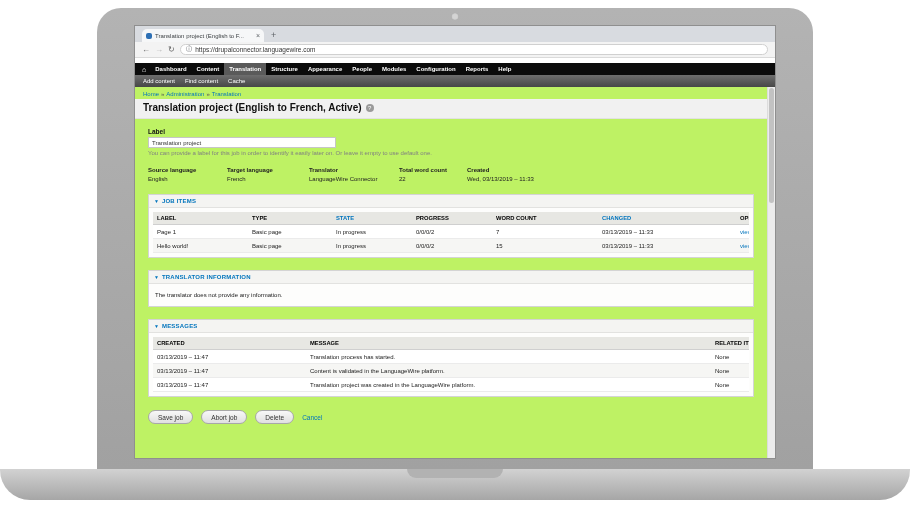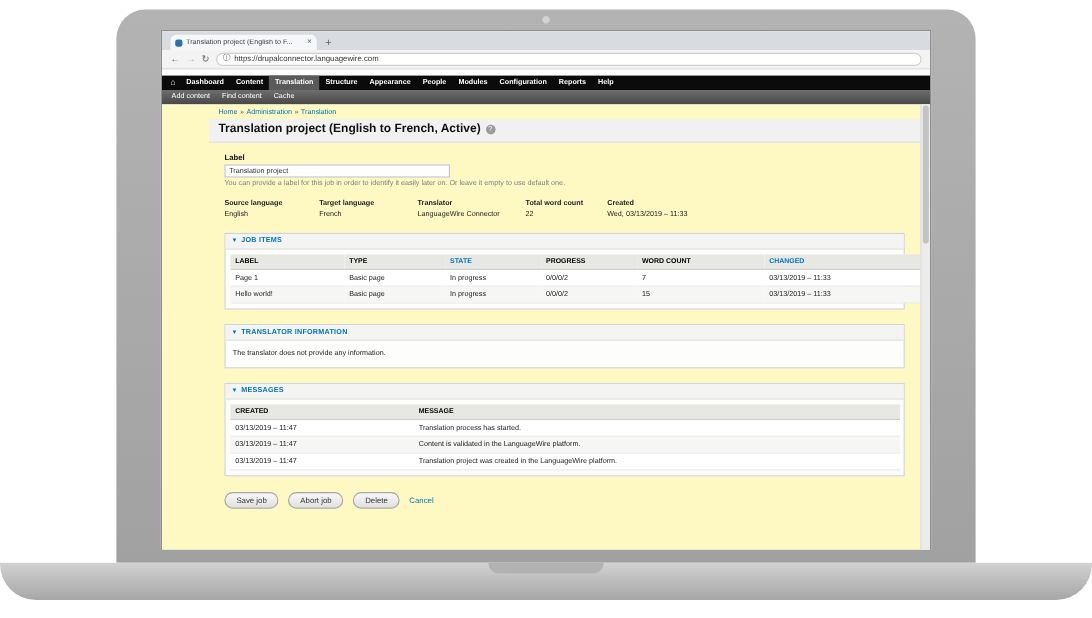--- a/index.html
+++ b/index.html
@@ -39,21 +39,21 @@
   
   .admin-toolbar { height:12px; background:#0b0b0b; display:flex; align-items:stretch; padding:0 3px; }
   .admin-item { display:flex; align-items:center; padding:0 5px; color:#fff; font-size:6px; font-weight:bold; white-space:nowrap; }
   .admin-item.home { font-size:7px; padding:0 4px; }
   .admin-item.active { background:#5a5a5a; }
   .shortcut-bar { height:12px; background:linear-gradient(#6e6e6e,#474747);
     display:flex; align-items:center; gap:10px; padding:0 8px; }
   .shortcut-item { color:#fff; font-size:6px; white-space:nowrap; }
 
   
-  .page { height:373px; background:#fef9c3; position:relative;padding-left:39px; }
+  .page { height:373px; background:#bef264; position:relative; }
   .page-scroll { position:absolute; right:0; top:0; bottom:0; width:8px; background:#ececec; border-left:1px solid #dcdcdc; }
   .scroll-thumb { position:absolute; top:1px; left:1px; width:5px; height:115px; background:#c2c2c2; border-radius:3px; }
   .page-inner { margin-right:8px; height:100%; overflow:hidden; }
 
   .breadcrumb { padding:4px 8px 2px; font-size:6px; color:#444; }
   .crumb { color:#0074bd; }
   .crumb-sep { color:#555; margin:0 2px; }
   .title-bar { background:#f1f1f1; border-bottom:1px solid #e2e2e2; padding:3px 8px 5px;
     display:flex; align-items:center; gap:4px; }
   .page-title { font-size:10px; font-weight:bold; color:#111; }

